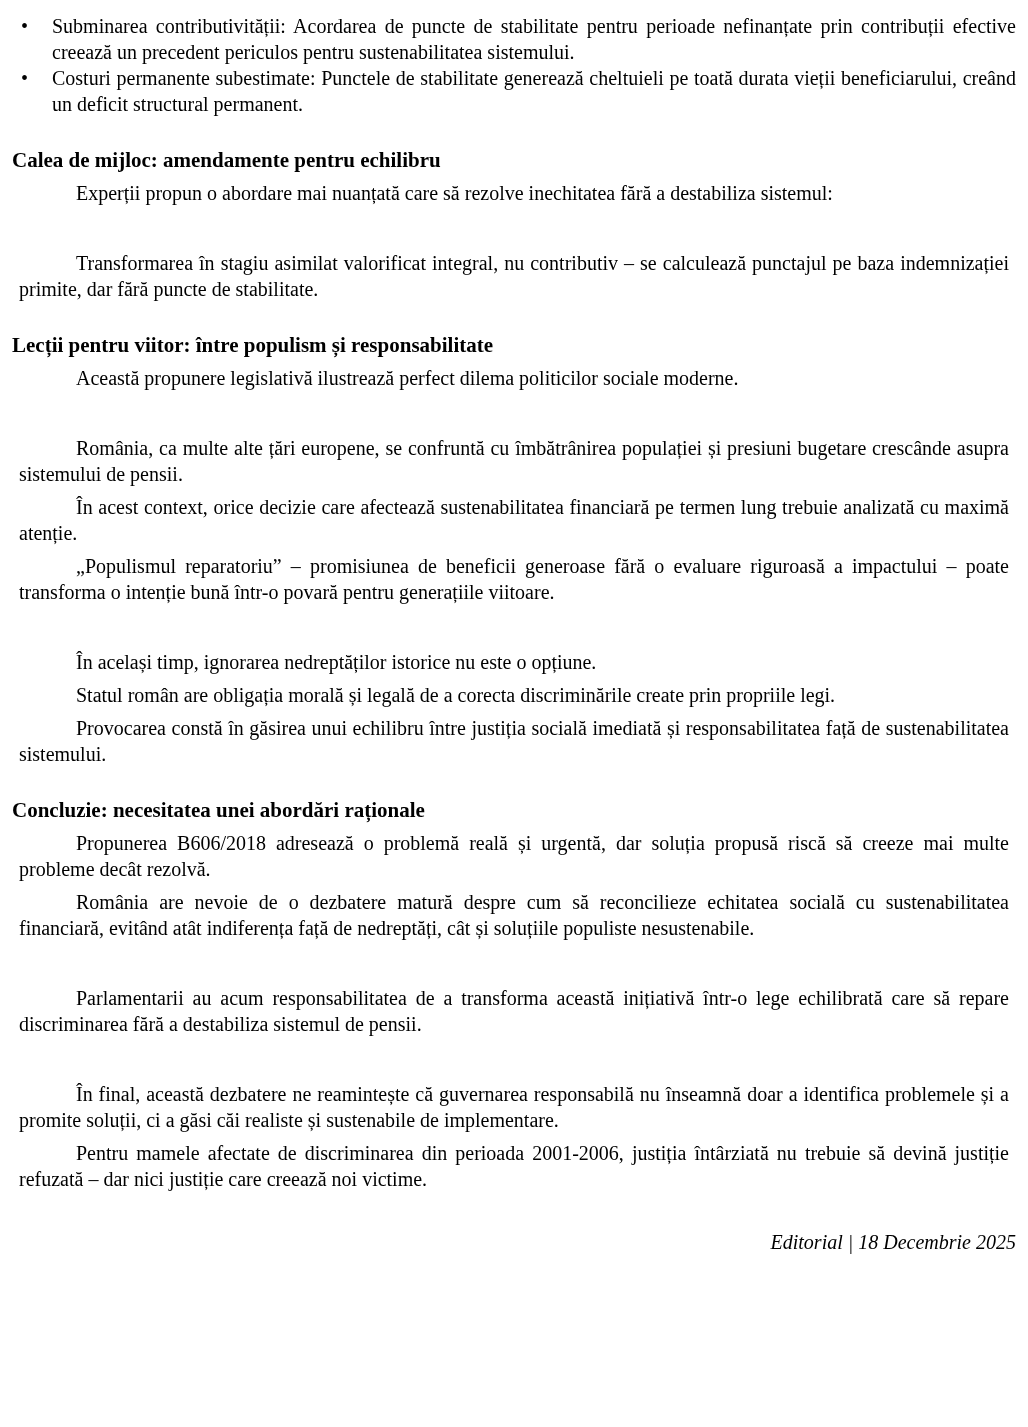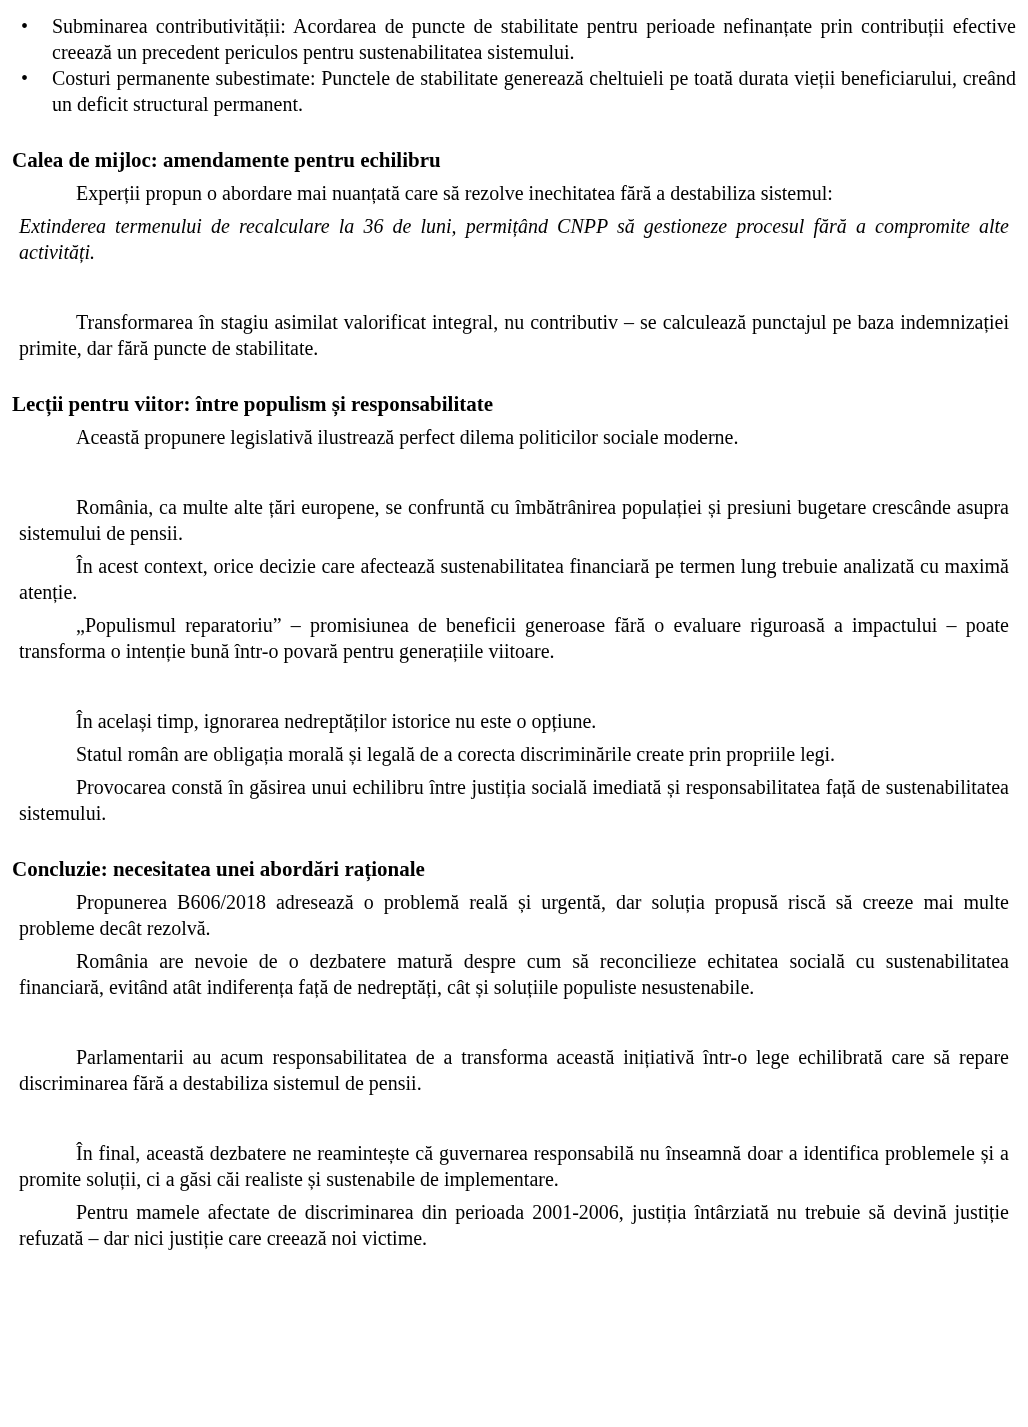--- a/index.html
+++ b/index.html
@@ -78,21 +78,20 @@
       <span class="bullet-text">Subminarea contributivității: Acordarea de puncte de stabilitate pentru perioade nefinanțate prin contribuții efective creează un precedent periculos pentru sustenabilitatea sistemului.</span>
     </li>
     <li class="bullet-item">
       <span class="bullet-marker">•</span>
       <span class="bullet-text">Costuri permanente subestimate: Punctele de stabilitate generează cheltuieli pe toată durata vieții beneficiarului, creând un deficit structural permanent.</span>
     </li>
   </ul>
 
   <h2 class="heading">Calea de mijloc: amendamente pentru echilibru</h2>
   <p class="para indent">Experții propun o abordare mai nuanțată care să rezolve inechitatea fără a destabiliza sistemul:</p>
-  <p class="para italic-para">Extinderea termenului de recalculare la 36 de luni, permițând CNPP să gestioneze procesul fără a compromite alte activități.</p>
   <div class="spacer"></div>
   <p class="para indent">Transformarea în stagiu asimilat valorificat integral, nu contributiv – se calculează punctajul pe baza indemnizației primite, dar fără puncte de stabilitate.</p>
 
   <h2 class="heading">Lecții pentru viitor: între populism și responsabilitate</h2>
   <p class="para indent">Această propunere legislativă ilustrează perfect dilema politicilor sociale moderne.</p>
   <div class="spacer"></div>
   <p class="para indent">România, ca multe alte țări europene, se confruntă cu îmbătrânirea populației și presiuni bugetare crescânde asupra sistemului de pensii.</p>
   <p class="para indent">În acest context, orice decizie care afectează sustenabilitatea financiară pe termen lung trebuie analizată cu maximă atenție.</p>
   <p class="para indent">„Populismul reparatoriu” – promisiunea de beneficii generoase fără o evaluare riguroasă a impactului – poate transforma o intenție bună într-o povară pentru generațiile viitoare.</p>
   <div class="spacer"></div>
@@ -103,14 +102,15 @@
   <h2 class="heading">Concluzie: necesitatea unei abordări raționale</h2>
   <p class="para indent">Propunerea B606/2018 adresează o problemă reală și urgentă, dar soluția propusă riscă să creeze mai multe probleme decât rezolvă.</p>
   <p class="para indent">România are nevoie de o dezbatere matură despre cum să reconcilieze echitatea socială cu sustenabilitatea financiară, evitând atât indiferența față de nedreptăți, cât și soluțiile populiste nesustenabile.</p>
   <div class="spacer"></div>
   <p class="para indent">Parlamentarii au acum responsabilitatea de a transforma această inițiativă într-o lege echilibrată care să repare discriminarea fără a destabiliza sistemul de pensii.</p>
   <div class="spacer"></div>
   <p class="para indent">În final, această dezbatere ne reamintește că guvernarea responsabilă nu înseamnă doar a identifica problemele și a promite soluții, ci a găsi căi realiste și sustenabile de implementare.</p>
   <p class="para indent">Pentru mamele afectate de discriminarea din perioada 2001-2006, justiția întârziată nu trebuie să devină justiție refuzată – dar nici justiție care creează noi victime.</p>
 
   <div class="spacer"></div>
+  <p class="doc-footer">Editorial | 18 Decembrie 2025</p>
 
 </div>
 
 </body></html>

